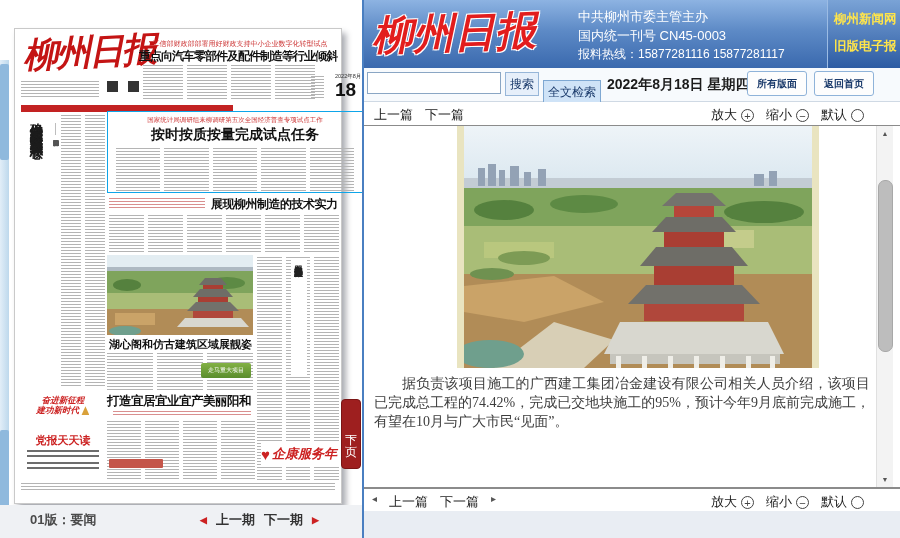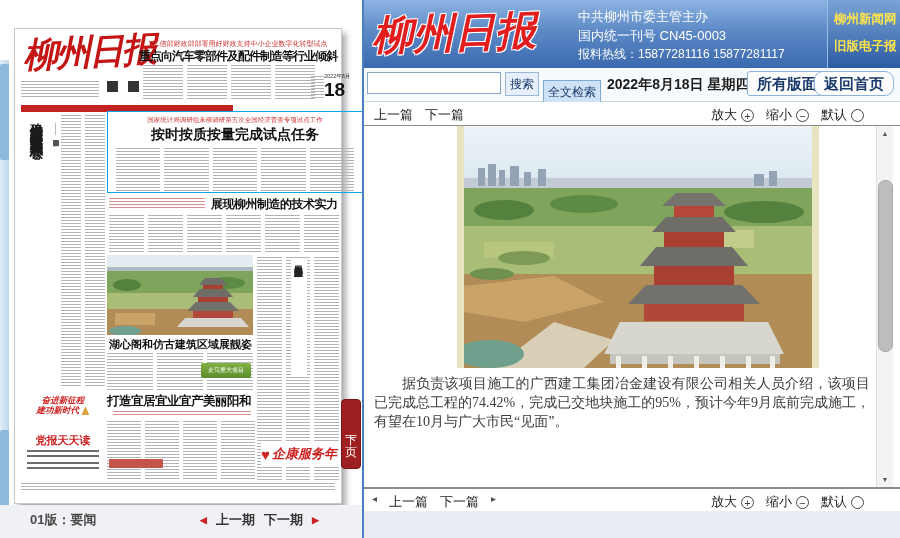--- a/index.html
+++ b/index.html
@@ -66,21 +66,21 @@
   .rp-searchrow{position:relative;height:33px;background:#f7fafd;border-bottom:1px solid #cfd9e4;}
   .search-input{left:3px;top:4px;width:134px;height:22px;border:1px solid #8aa6c4;background:#fff;
                 box-sizing:border-box;font-size:12px;padding:0 4px;}
   .btn{box-sizing:border-box;font-size:12px;color:#1a3a6b;text-align:center;cursor:pointer;}
   .btn-search{left:141px;top:4px;width:34px;height:24px;line-height:22px;background:#e6effa;
               border:1px solid #97b6d8;}
   .btn-fulltext{left:179px;top:12px;width:58px;height:24px;line-height:22px;background:#cfe3f7;
                 border:1px solid #7fa8d2;}
   .search-date{left:243px;top:8px;font-size:14px;font-weight:bold;color:#1b1b1b;white-space:nowrap;}
   .btn-pill{top:3px;height:25px;line-height:23px;background:#fdfdfd;border:1px solid #8fb3d9;
-            border-radius:3px;font-size:15px;font-weight:bold;padding:0 9px;}
+            border-radius:3px;font-size:10px;font-weight:bold;padding:0 9px;}
   .rp-toolbar{position:relative;height:23px;background:#fff;border-bottom:2px solid #8b8b8b;
               font-size:13px;color:#222;}
   .tb-left{position:absolute;left:10px;top:4px;display:flex;gap:12px;}
   .tb-right{position:absolute;right:36px;top:4px;display:flex;gap:4px;align-items:center;}
   .tb-link{cursor:pointer;}
   .zoom-icon{display:inline-block;width:13px;height:13px;border:1px solid #444;border-radius:50%;
              font-size:11px;line-height:12px;text-align:center;color:#444;box-sizing:border-box;
              margin-right:8px;cursor:pointer;}
   .rp-content{position:absolute;left:0;top:126px;width:536px;height:361px;background:#fff;}
   .photo-wrap{position:absolute;left:93px;top:0;width:362px;border-left:7px solid #e9e4c0;
@@ -110,21 +110,21 @@
     <div class="strip-seg" style="top:4px;height:96px;"></div>
     <div class="strip-seg" style="top:370px;height:88px;"></div>
   </div>
 
   <div class="newspage">
 
     <div class="abs np-logo">柳州日报</div>
     <div class="abs blur" style="left:6px;top:52px;width:78px;height:16px;"></div>
     <div class="abs qr" style="left:90px;top:50px;"></div>
     <div class="abs qr" style="left:111px;top:50px;"></div>
-    <div class="abs" style="left:296px;top:44px;display:flex;gap:0;align-items:flex-start;">
+    <div class="abs" style="left:296px;top:44px;display:flex;gap:11px;align-items:flex-start;">
       <div class="blur" style="width:13px;height:24px;margin-top:3px;"></div>
       <div>
         <div style="font-size:5.5px;color:#333;white-space:nowrap;">2022年8月</div>
         <div style="font-size:19px;font-weight:bold;color:#111;line-height:19px;">18</div>
       </div>
     </div>
     <div class="abs np-redline"></div>
 
     <div class="abs np-kicker" style="left:126px;top:10px;width:198px;font-size:7px;">工信部财政部部署用好财政支持中小企业数字化转型试点</div>
     <div class="abs np-headline" style="left:124px;top:19px;width:184px;font-size:12px;letter-spacing:-1px;text-align:center;">重点向汽车零部件及配件制造等行业倾斜</div>
@@ -254,21 +254,21 @@
       <span class="rp-link" style="top:38px;">旧版电子报</span>
     </div>
   </div>
 
   <div class="rp-searchrow">
     <input class="abs search-input" value="" style="">
     <div class="abs btn btn-search">搜索</div>
     <div class="abs btn btn-fulltext">全文检索</div>
     <div class="abs search-date">2022年8月18日 星期四</div>
     <div class="abs btn btn-pill" style="left:383px;">所有版面</div>
-    <div class="abs btn btn-pill" style="left:450px;border-radius:9px;">返回首页</div>
+    <div class="abs btn btn-pill" style="left:450px;">返回首页</div>
   </div>
 
   <div class="rp-toolbar">
     <div class="tb-left">
       <span class="tb-link">上一篇</span>
       <span class="tb-link">下一篇</span>
     </div>
     <div class="tb-right">
       <span>放大</span>
       <span class="zoom-icon">+</span>

